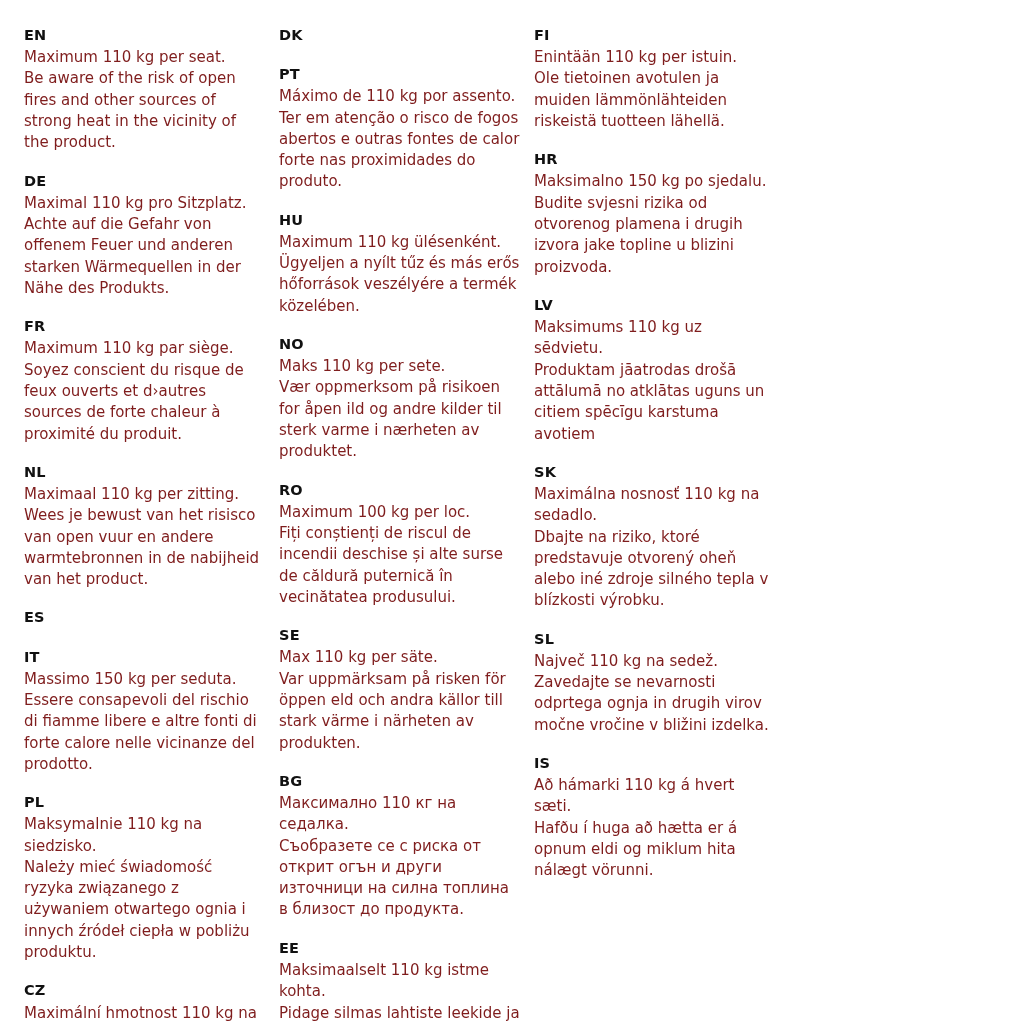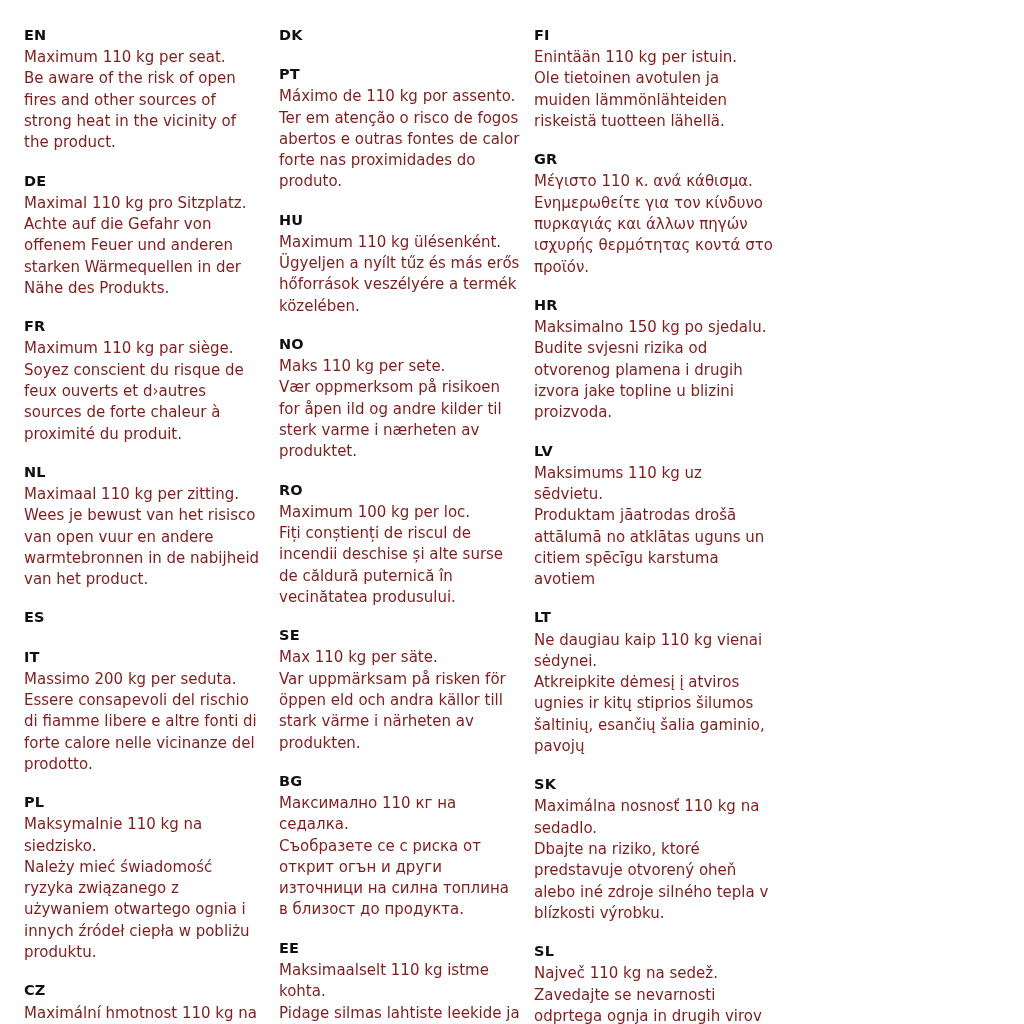--- a/index.html
+++ b/index.html
@@ -76,21 +76,21 @@
     <div class="entry">
       <div class="lang-code">NL</div>
       <div class="lang-text">Maximaal 110 kg per zitting.
 Wees je bewust van het risisco van open vuur en andere warmtebronnen in de nabijheid van het product.</div>
     </div>
     <div class="entry">
       <div class="lang-code">ES</div>
     </div>
     <div class="entry">
       <div class="lang-code">IT</div>
-      <div class="lang-text">Massimo 200 kg per seduta.
+      <div class="lang-text">Massimo 150 kg per seduta.
 Essere consapevoli del rischio di fiamme libere e altre fonti di forte calore nelle vicinanze del prodotto.</div>
     </div>
     <div class="entry">
       <div class="lang-code">PL</div>
       <div class="lang-text">Maksymalnie 110 kg na siedzisko.
 Należy mieć świadomość ryzyka związanego z używaniem otwartego ognia i innych źródeł ciepła w pobliżu produktu.</div>
     </div>
     <div class="entry">
       <div class="lang-code">CZ</div>
       <div class="lang-text">Maximální hmotnost 110 kg na sedadlo.
@@ -139,38 +139,28 @@
     </div>
   </div>
 
   <div class="column">
     <div class="entry">
       <div class="lang-code">FI</div>
       <div class="lang-text">Enintään 110 kg per istuin.
 Ole tietoinen avotulen ja muiden lämmönlähteiden riskeistä tuotteen lähellä.</div>
     </div>
     <div class="entry">
-      <div class="lang-code">GR</div>
-      <div class="lang-text">Μέγιστο 110 κ. ανά κάθισμα.
- Ενημερωθείτε για τον κίνδυνο πυρκαγιάς και άλλων πηγών ισχυρής θερμότητας κοντά στο προϊόν.</div>
-    </div>
-    <div class="entry">
       <div class="lang-code">HR</div>
       <div class="lang-text">Maksimalno 150 kg po sjedalu.
 Budite svjesni rizika od otvorenog plamena i drugih izvora jake topline u blizini proizvoda.</div>
     </div>
     <div class="entry">
       <div class="lang-code">LV</div>
       <div class="lang-text">Maksimums 110 kg uz sēdvietu.
 Produktam jāatrodas drošā attālumā no atklātas uguns un citiem spēcīgu karstuma avotiem</div>
-    </div>
-    <div class="entry">
-      <div class="lang-code">LT</div>
-      <div class="lang-text">Ne daugiau kaip 110 kg vienai sėdynei.
-Atkreipkite dėmesį į atviros ugnies ir kitų stiprios šilumos šaltinių, esančių šalia gaminio, pavojų</div>
     </div>
     <div class="entry">
       <div class="lang-code">SK</div>
       <div class="lang-text">Maximálna nosnosť 110 kg na sedadlo.
 Dbajte na riziko, ktoré predstavuje otvorený oheň alebo iné zdroje silného tepla v blízkosti výrobku.</div>
     </div>
     <div class="entry">
       <div class="lang-code">SL</div>
       <div class="lang-text">Največ 110 kg na sedež.
 Zavedajte se nevarnosti odprtega ognja in drugih virov močne vročine v bližini izdelka.</div>

